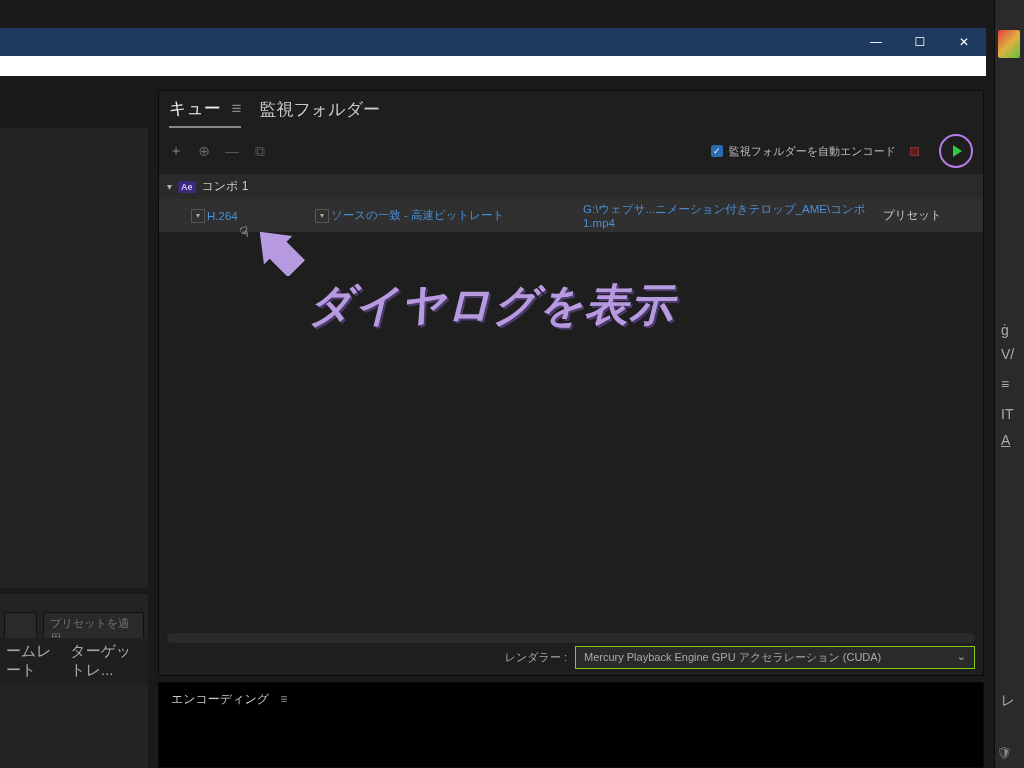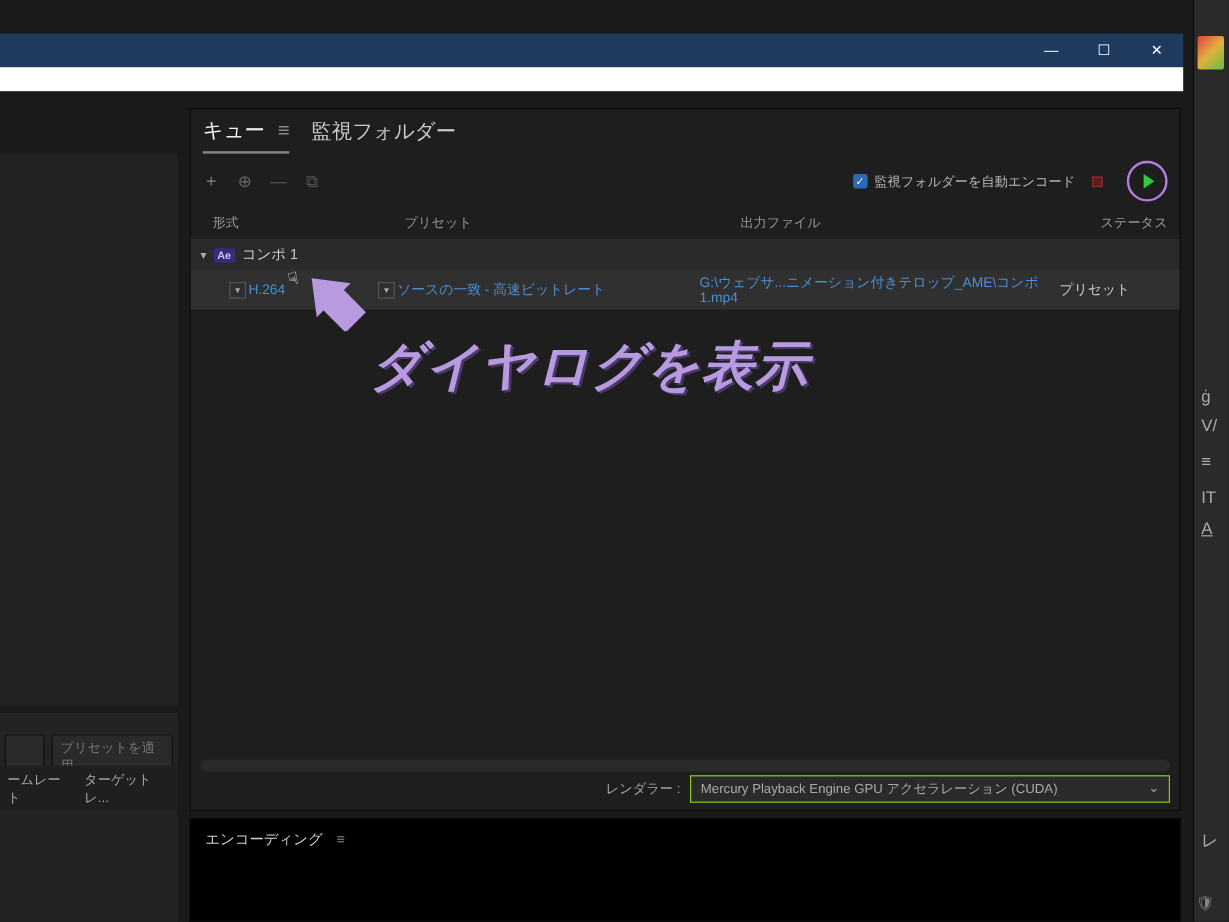--- a/index.html
+++ b/index.html
@@ -45,21 +45,21 @@
 }
 .leftbtns .btn {
   background: #2a2a2a; color: #777;
   font-size: 11px; padding: 3px 6px;
   border: 1px solid #111; border-radius: 2px;
 }
 .lefttabs {
   position: absolute;
   left: 0; top: 638px; width: 148px;
   display: flex; gap: 0;
-  font-size: 11px; color: #aaa;
+  font-size: 15px; color: #aaa;
 }
 .lefttabs span { padding: 4px 6px; background: #1f1f1f; }
 .mainpanel {
   position: absolute;
   left: 158px; top: 90px;
   width: 826px; height: 586px;
   background: #1e1e1e;
   border: 1px solid #0b0b0b;
 }
 .tabs {
@@ -253,26 +253,20 @@
     <div class="autoenc">
       <span class="check">✓</span>
       <span>監視フォルダーを自動エンコード</span>
     </div>
     <span class="stopsq"></span>
     <div class="playcircle">
       <div class="playtri"></div>
     </div>
   </div>
 
-  <div class="headerrow">
-    <span>形式</span>
-    <span>プリセット</span>
-    <span>出力ファイル</span>
-    <span>ステータス</span>
-  </div>
 
   <div class="comprow">
     <span class="caret">▾</span>
     <span class="aebadge">Ae</span>
     <span>コンポ 1</span>
   </div>
 
   <div class="jobrow">
     <span></span>
     <span class="dd">▾</span>

